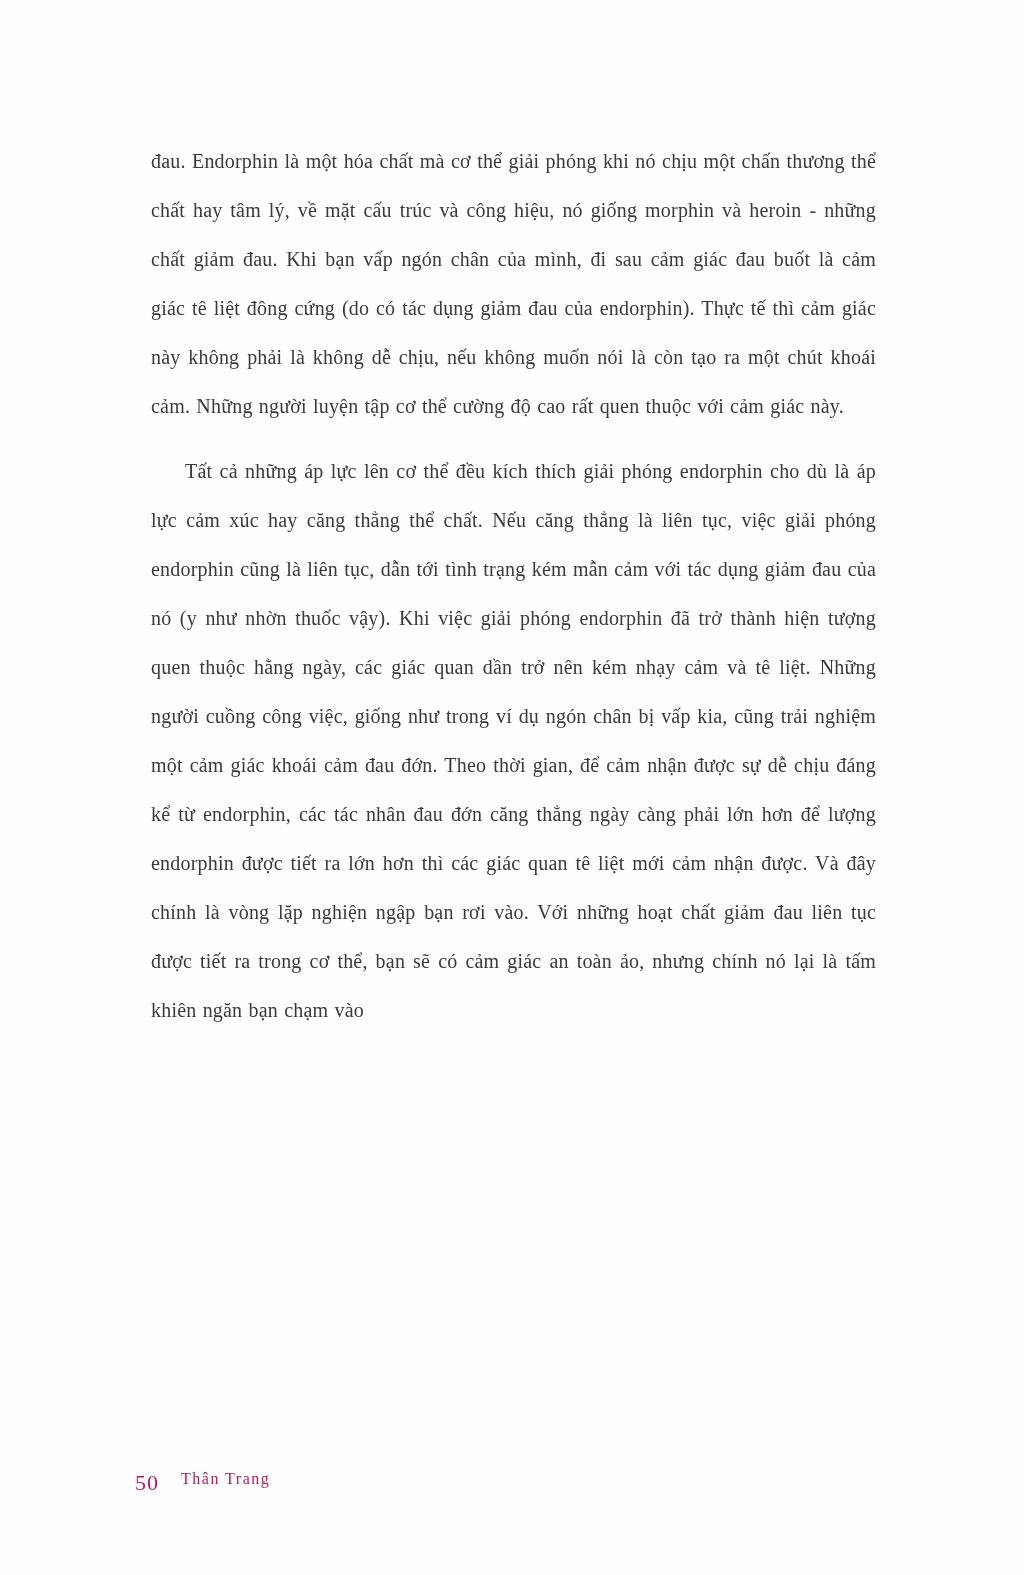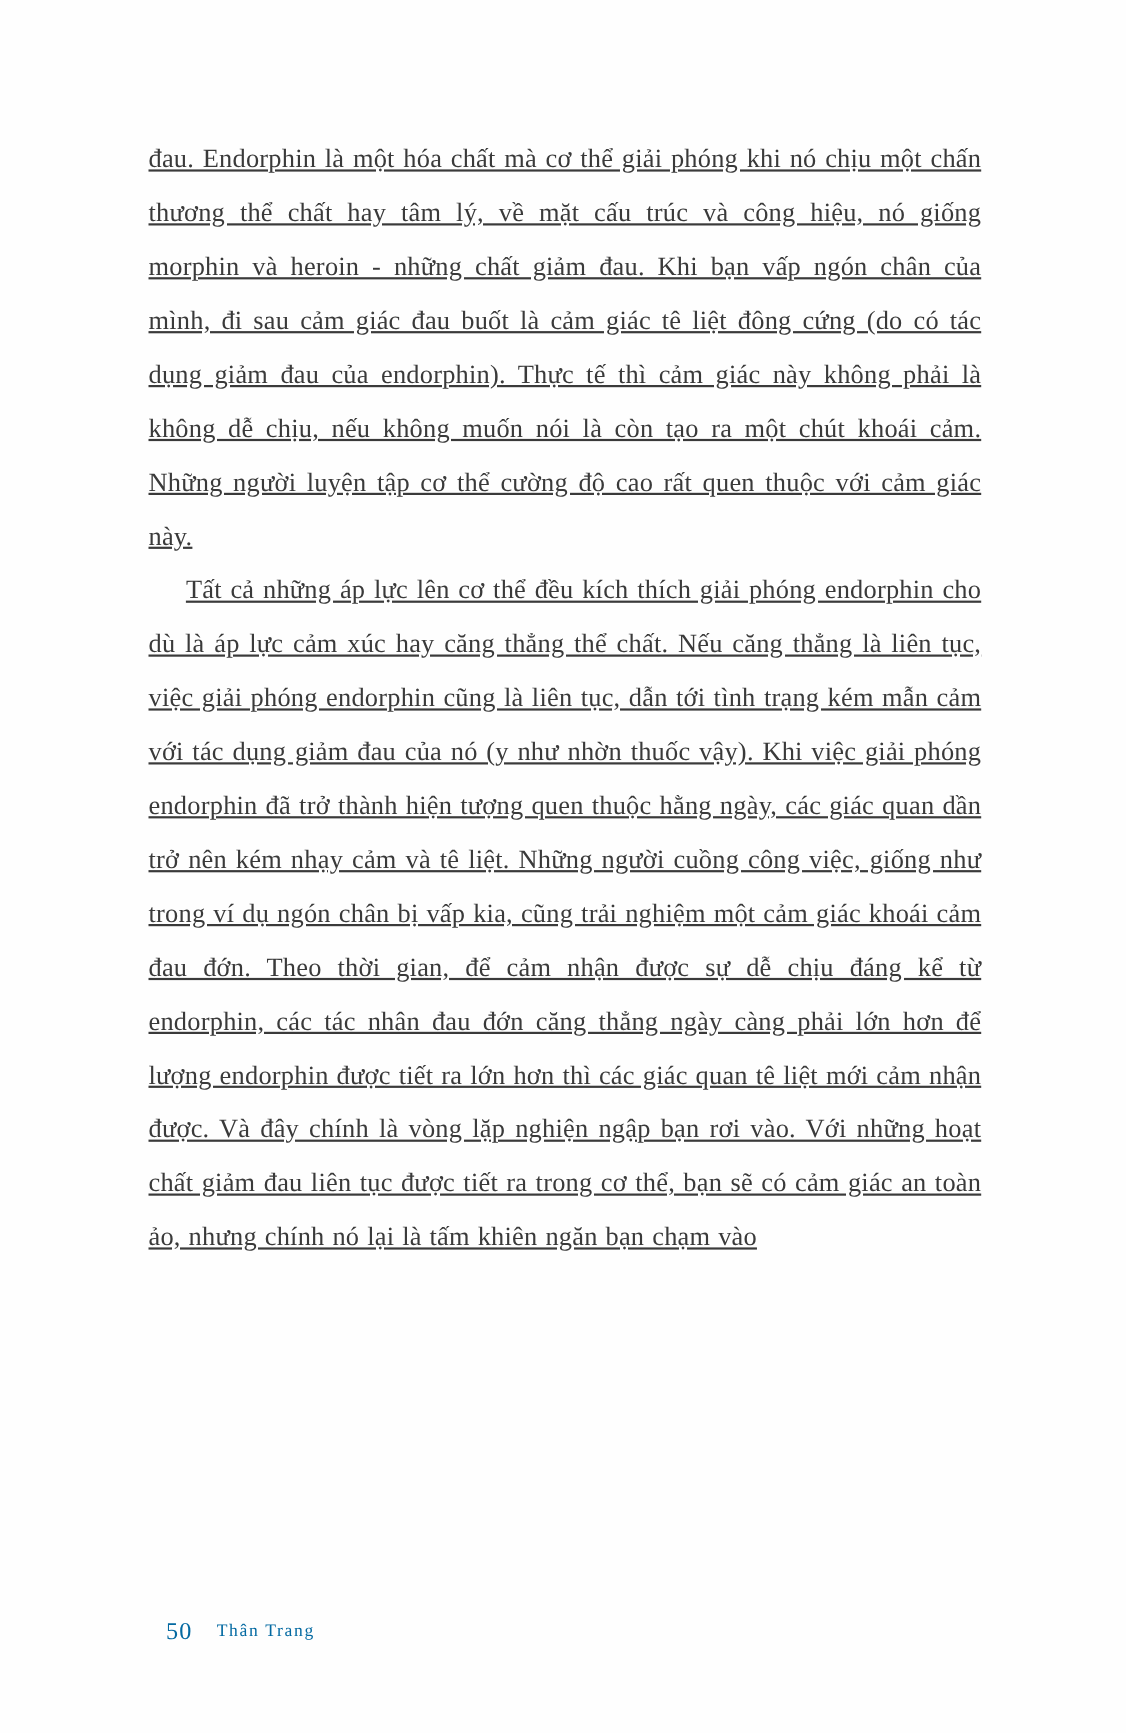--- a/index.html
+++ b/index.html
@@ -21,41 +21,39 @@
     overflow: hidden;
     box-sizing: border-box;
   }
   .text-block {
     position: absolute;
     left: 135px;
     top: 121px;
     width: 757px;
   }
   .text-block p {
-    margin: 0;
-    font-size: 24px;
+    margin: 16px;
+    font-size: 20px;
     line-height: 49px;
     text-align: justify;
     color: #3a3a3a;
     letter-spacing: 0.2px;
     word-spacing: 1px;
-    text-decoration: underline;
   }
   .text-block p.indented {
     text-indent: 34px;
   }
   .page-footer {
     position: absolute;
     left: 135px;
     top: 1470px;
     display: flex;
-    align-items: center;
+    align-items: flex-start;
     gap: 22px;
-    color: #0369a1;
-    margin-left: 16px;
+    color: #be185d;
   }
   .page-footer .page-number {
     font-size: 22px;
     letter-spacing: 1px;
   }
   .page-footer .running-title {
     font-size: 16px;
     letter-spacing: 1.5px;
   }
 </style>

